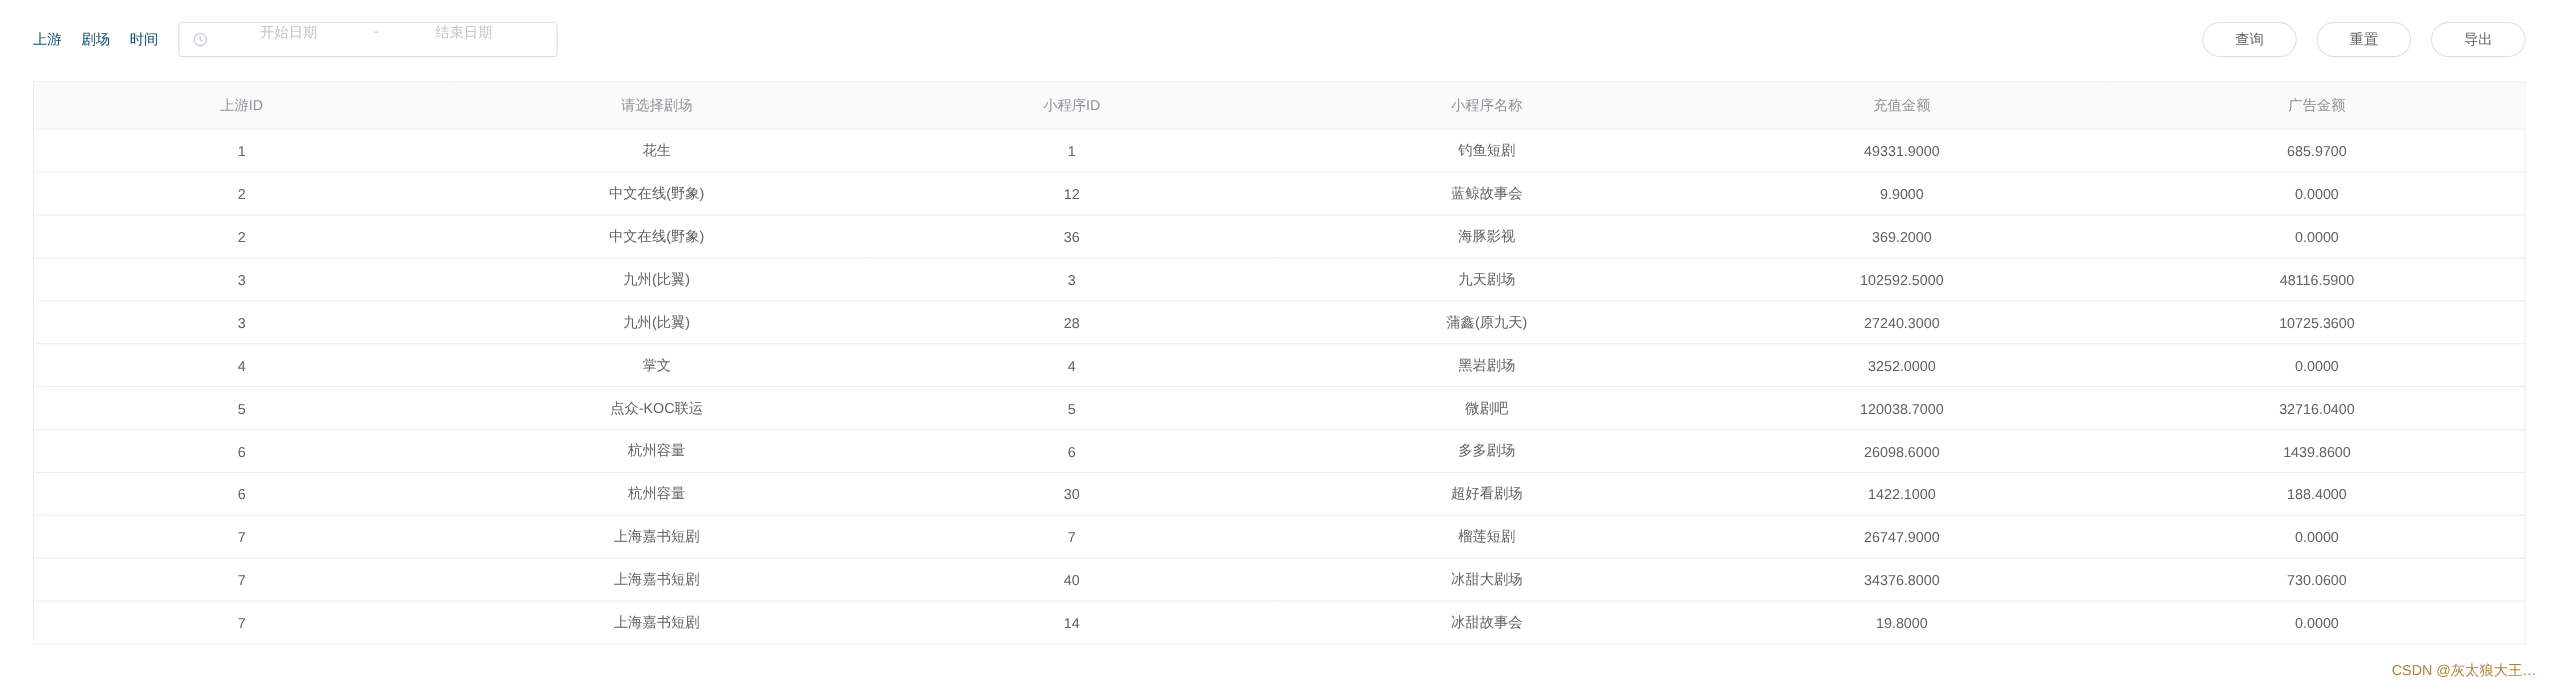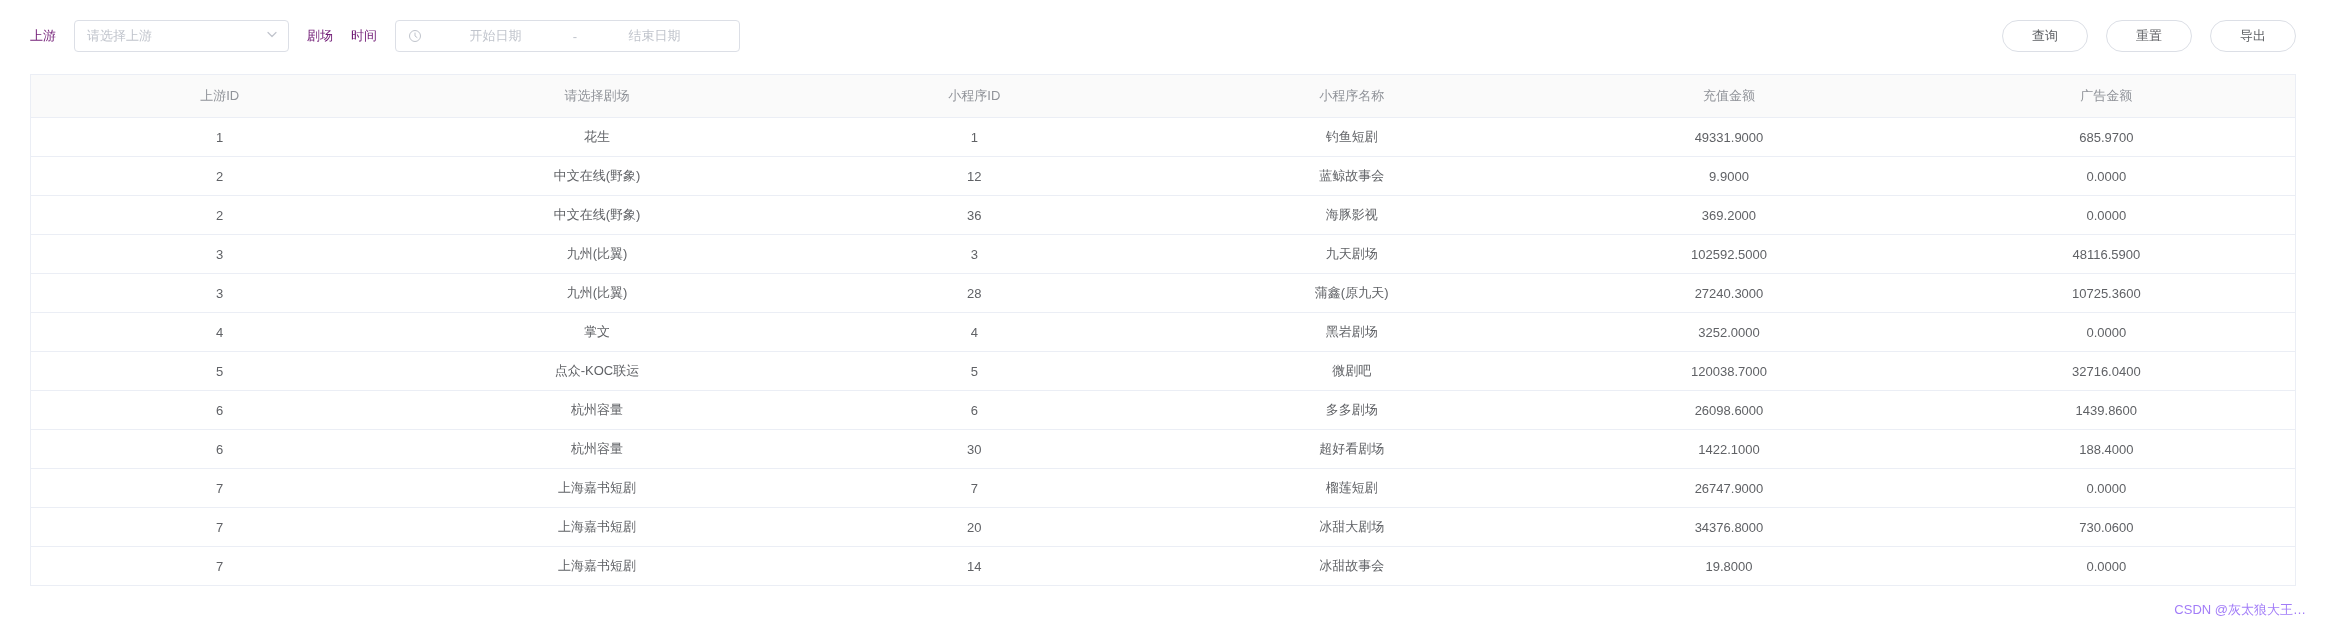--- a/index.html
+++ b/index.html
@@ -14,21 +14,21 @@
       background: #fff;
       padding: 20px 30px;
     }
     .filter-bar {
       display: flex;
       align-items: center;
       gap: 18px;
       margin-bottom: 22px;
     }
     .filter-label {
-      color: #701a75;
+      color: #0c4a6e;
       font-size: 13px;
       white-space: nowrap;
     }
     .select-wrap {
       position: relative;
       display: flex;
       align-items: center;
       width: 215px;
       height: 32px;
       border: 1px solid #dcdfe6;
@@ -43,21 +43,20 @@
     }
     .chevron-down {
       position: absolute;
       right: 10px;
       top: 50%;
       transform: translateY(-50%);
       color: #c0c4cc;
     }
     .date-range-wrap {
       display: flex;
-      align-items: center;
       width: 345px;
       height: 32px;
       border: 1px solid #dcdfe6;
       border-radius: 4px;
       padding: 0 12px;
       background: #fff;
       cursor: pointer;
       gap: 1px;
     }
     .clock-icon {
@@ -118,38 +117,30 @@
       color: #606266;
       font-size: 13px;
       white-space: nowrap;
       overflow: hidden;
       text-overflow: ellipsis;
     }
     .watermark {
       position: fixed;
       bottom: 8px;
       right: 20px;
-      color: #8b5cf6;
+      color: #a16207;
       font-size: 13px;
       opacity: 0.8;
     }
   </style>
 </head>
 <body>
 
 <div class="filter-bar">
   <span class="filter-label">上游</span>
-  <div class="select-wrap">
-    <span class="select-placeholder">请选择上游</span>
-    <span class="chevron-down">
-      <svg width="12" height="12" viewBox="0 0 12 12">
-          <path d="M2 4 L6 8 L10 4" stroke="currentColor" stroke-width="1.2" fill="none" stroke-linecap="round" stroke-linejoin="round"></path>
-        </svg>
-    </span>
-  </div>
 
   <span class="filter-label">剧场</span>
 
   <span class="filter-label">时间</span>
   <div class="date-range-wrap">
     <span class="clock-icon">
       <svg width="14" height="14" viewBox="0 0 14 14">
           <circle cx="7" cy="7" r="5.5" stroke="currentColor" stroke-width="1" fill="none"></circle>
           <path d="M7 4 L7 7 L9 8.5" stroke="currentColor" stroke-width="1" fill="none" stroke-linecap="round"></path>
         </svg>
@@ -255,21 +246,21 @@
           <td>7</td>
           <td>上海嘉书短剧</td>
           <td>7</td>
           <td>榴莲短剧</td>
           <td>26747.9000</td>
           <td>0.0000</td>
         </tr>
         <tr>
           <td>7</td>
           <td>上海嘉书短剧</td>
-          <td>20</td>
+          <td>40</td>
           <td>冰甜大剧场</td>
           <td>34376.8000</td>
           <td>730.0600</td>
         </tr>
         <tr>
           <td>7</td>
           <td>上海嘉书短剧</td>
           <td>14</td>
           <td>冰甜故事会</td>
           <td>19.8000</td>

